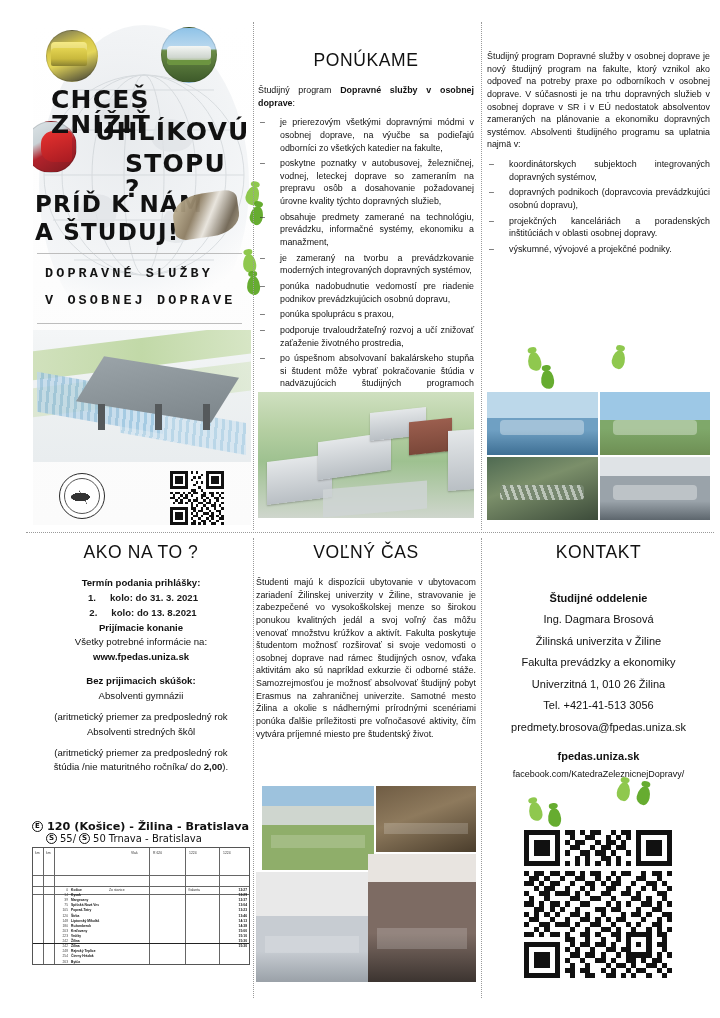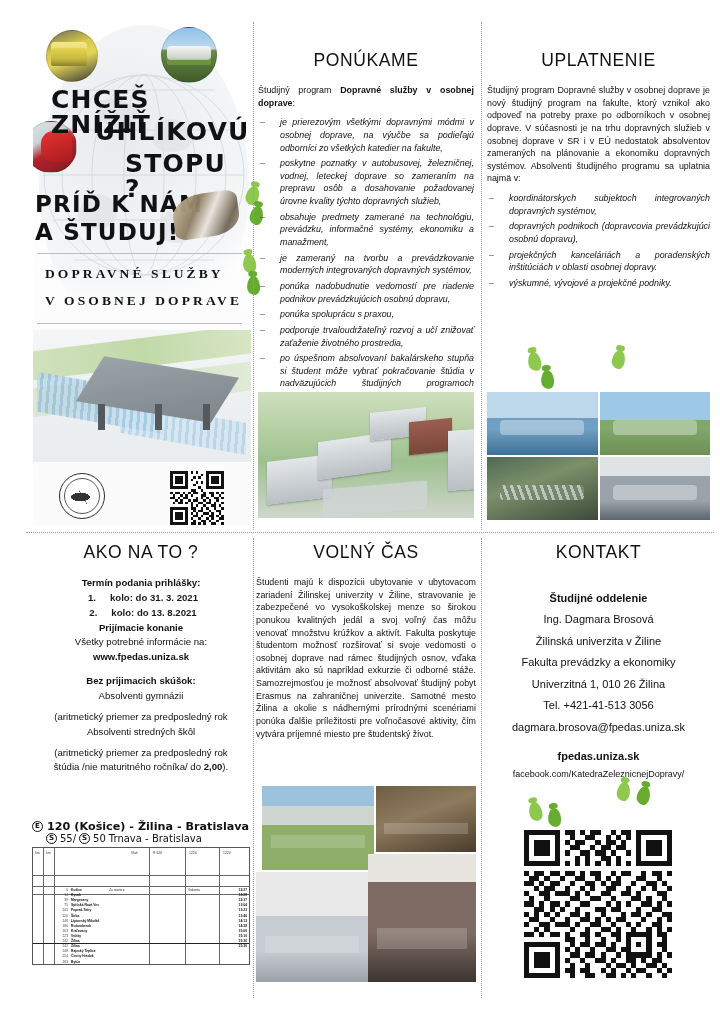--- a/index.html
+++ b/index.html
@@ -112,21 +112,21 @@
     opacity: .95;
   }
   .rule {
     position: absolute; left: 4px; width: 205px;
     border-top: 1px solid #bdbdbd;
   }
   .rule-a { top: 228px; }
   .rule-b { top: 298px; }
   .sub1, .sub2 {
     position: absolute;
-    font-family: Liberation Serif, serif;
+    font-family: Liberation Mono, monospace;
     font-weight: 700;
     font-size: 13.5px;
     letter-spacing: 3.1px;
     color: #141414;
   }
   .sub1 { left: 12px; top: 241px; }
   .sub2 { left: 12px; top: 268px; }
 
   .poster-render {
     position: absolute;
@@ -223,21 +223,20 @@
   .body-text p { margin: 0 0 4px 0; }
   .bullets { margin: 7px 0 0 0; padding: 0; list-style: none; }
   .bullets li {
     position: relative;
     padding-left: 22px;
     margin-bottom: 3px;
     font-size: 8.9px;
     line-height: 1.42;
     text-align: justify;
     color: #121212;
-    font-style: italic;
   }
   .bullets li:before {
     content: "\2013";
     position: absolute; left: 2px; top: 0;
     color: #333;
   }
 
   .col-offer {
     position: absolute;
     left: 258px; top: 50px;
@@ -594,21 +593,20 @@
     <div class="img-campus">
       <div class="blk" style="left:4%;  top:52%; width:30%; height:34%; transform:skewY(-7deg);"></div>
       <div class="blk" style="left:28%; top:36%; width:34%; height:30%; transform:skewY(-8deg);"></div>
       <div class="blk" style="left:52%; top:14%; width:26%; height:22%; transform:skewY(-6deg);"></div>
       <div class="blk" style="left:70%; top:22%; width:20%; height:26%; transform:skewY(-6deg); background:linear-gradient(180deg,#9b5e4e,#7a4739);"></div>
       <div class="blk" style="left:88%; top:30%; width:14%; height:48%; transform:skewY(-4deg);"></div>
       <div style="position:absolute; left:30%; top:74%; width:48%; height:22%; background:#cfd4d6; transform:skewY(-5deg); opacity:.8;"></div>
     </div>
 
     <div class="col-apply">
-      <div class="col-head">UPLATNENIE</div>
       <div class="body-text">
         <p>Študijný program Dopravné služby v osobnej doprave je nový študijný program na fakulte, ktorý vznikol ako odpoveď na potreby praxe po odborníkoch v osobnej doprave. V súčasnosti je na trhu dopravných služieb v osobnej doprave v SR i v EÚ nedostatok absolventov zameraných na plánovanie a ekonomiku dopravných systémov. Absolventi študijného programu sa uplatnia najmä v:</p>
       </div>
       <ul class="bullets">
         <li>koordinátorskych subjektoch integrovaných dopravných systémov,</li>
         <li>dopravných podnikoch (dopravcovia prevádzkujúci osobnú dopravu),</li>
         <li>projekčných kanceláriách a poradenských inštitúciách v oblasti osobnej dopravy.</li>
         <li>výskumné, vývojové a projekčné podniky.</li>
       </ul>
     </div>
@@ -794,21 +792,21 @@
 
   <div class="col-contact">
     <div class="col-head">KONTAKT</div>
     <div style="height:12px"></div>
     <div class="contact-line b">Študijné oddelenie</div>
     <div class="contact-line">Ing. Dagmara Brosová</div>
     <div class="contact-line">Žilinská univerzita v Žiline</div>
     <div class="contact-line">Fakulta prevádzky a ekonomiky</div>
     <div class="contact-line">Univerzitná 1, 010 26 Žilina</div>
     <div class="contact-line">Tel. +421-41-513 3056</div>
-    <div class="contact-line">dagmara.brosova@fpedas.uniza.sk</div>
+    <div class="contact-line">predmety.brosova@fpedas.uniza.sk</div>
     <div style="height:8px"></div>
     <div class="contact-line b">fpedas.uniza.sk</div>
     <div class="contact-small">facebook.com/KatedraZeleznicnejDopravy/</div>
   </div>
 
   <div class="foot" style="left:529px; top:802px; transform:rotate(-14deg);"></div>
   <div class="foot dark" style="left:548px; top:808px; transform:rotate(-6deg);"></div>
   <div class="foot" style="left:617px; top:782px; transform:rotate(8deg);"></div>
   <div class="foot dark" style="left:637px; top:786px; transform:rotate(12deg);"></div>
 

